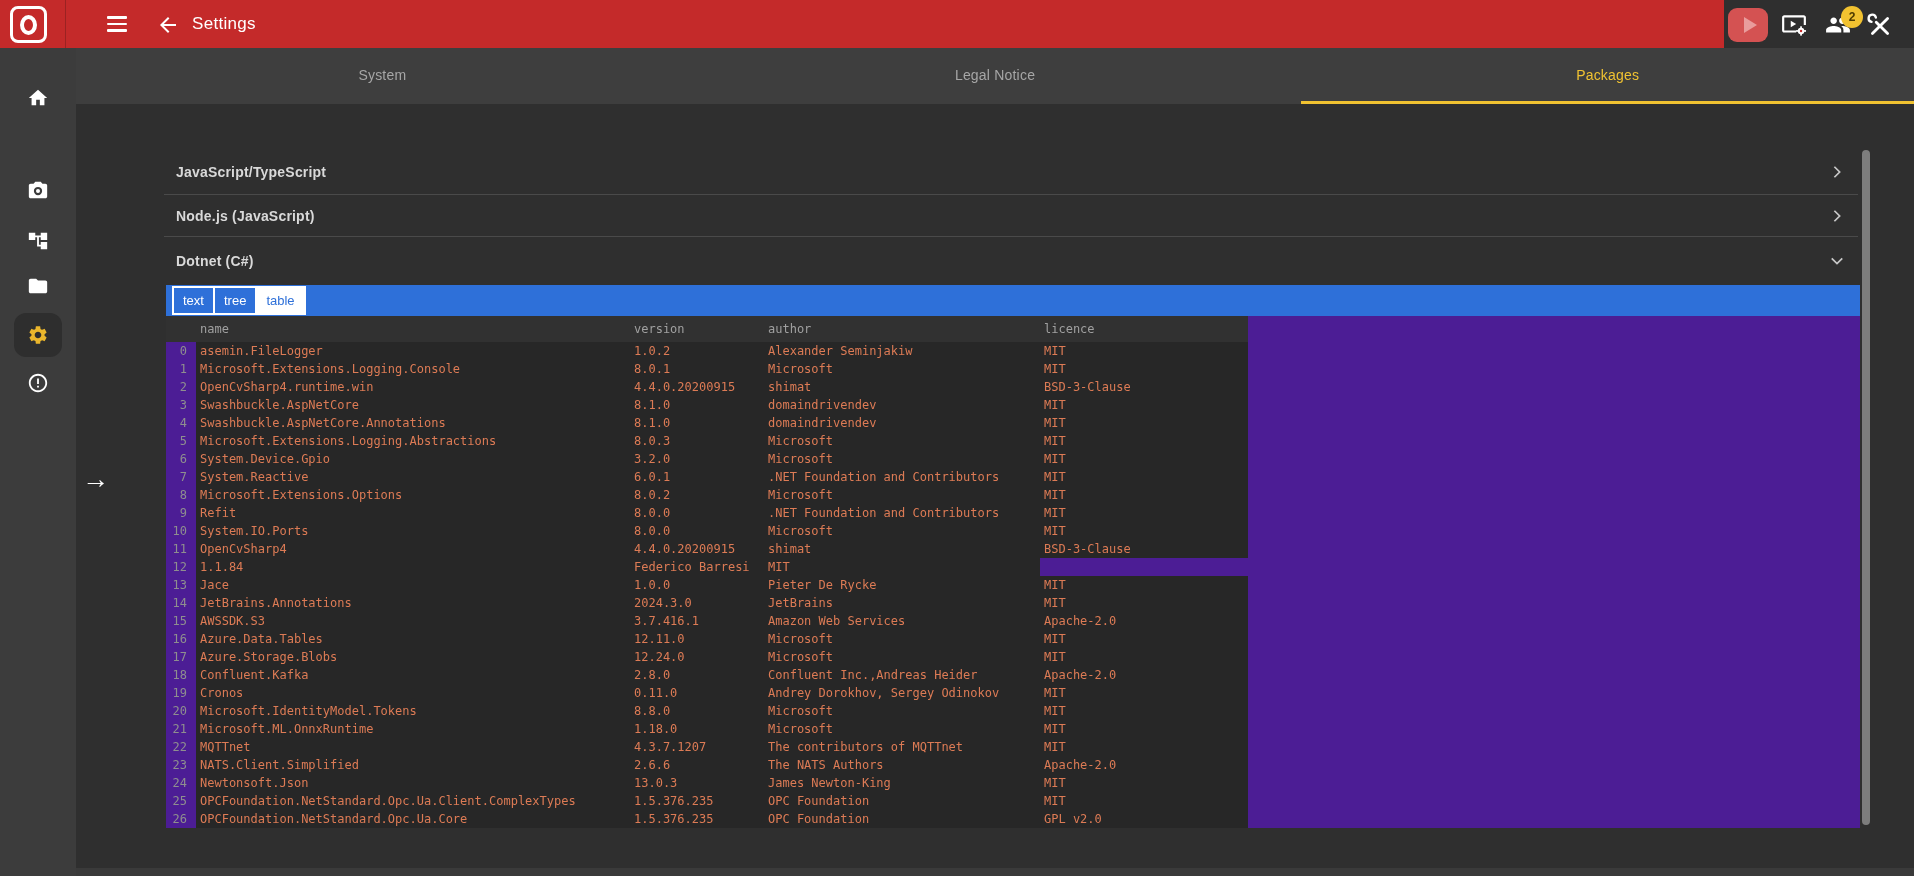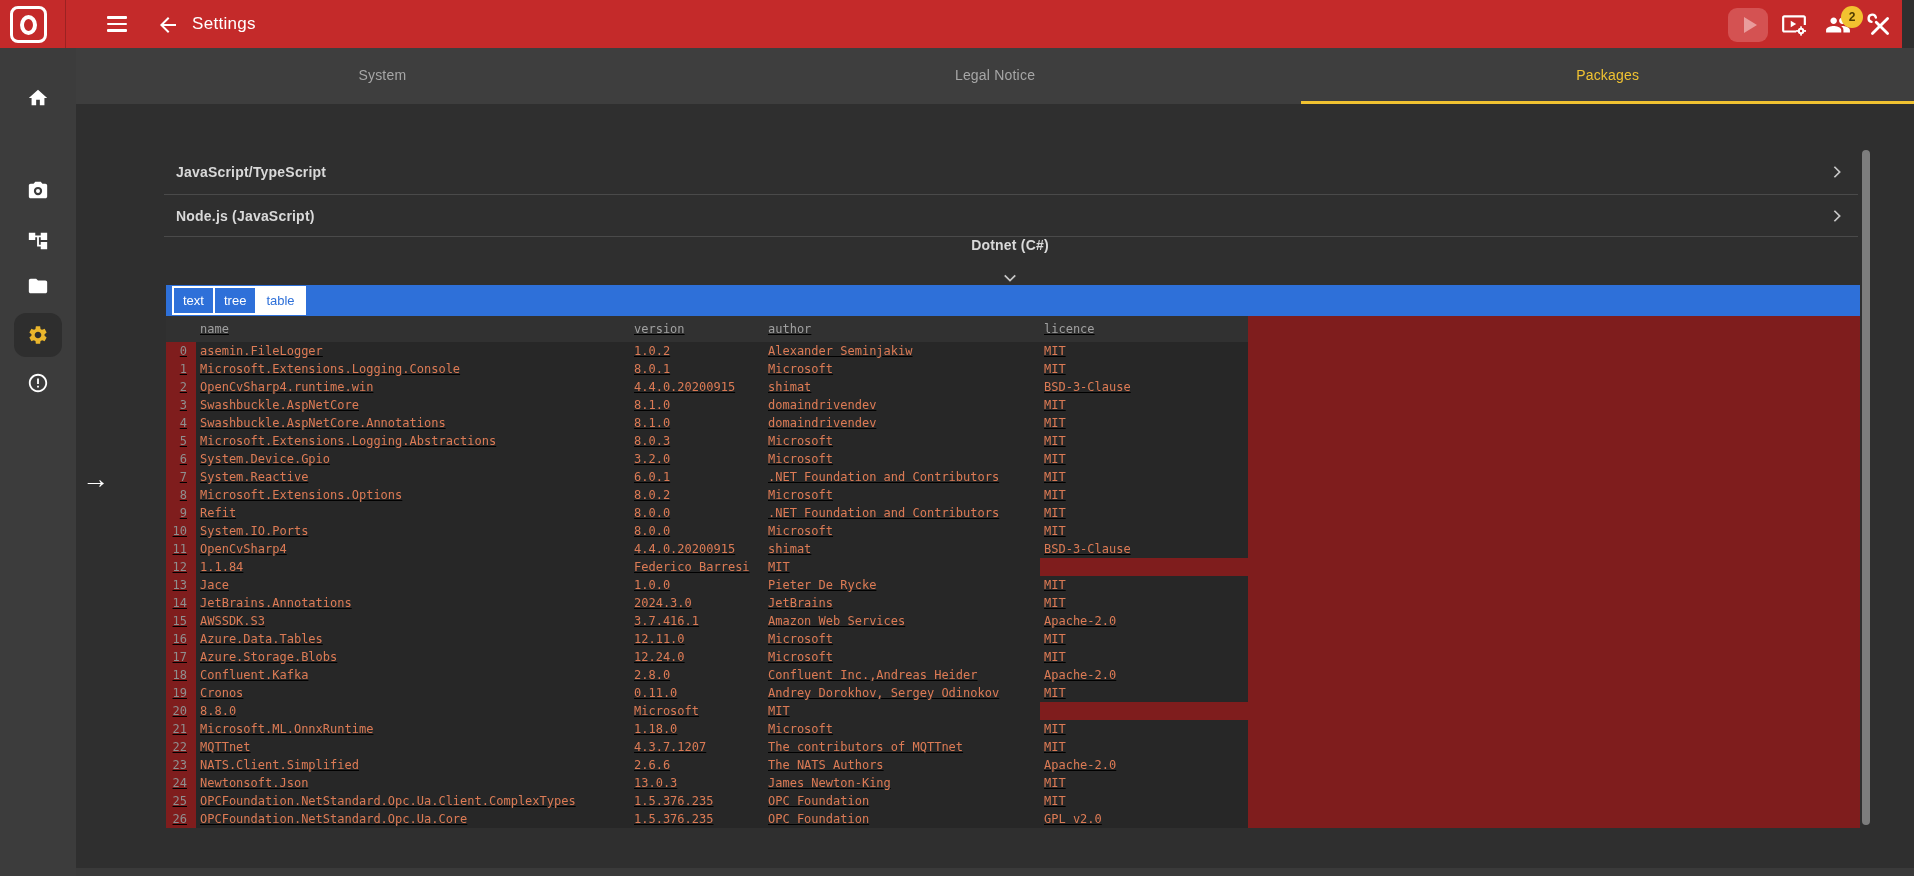--- a/index.html
+++ b/index.html
@@ -1,21 +1,21 @@
 <!DOCTYPE html>
 <html><head>
 <meta charset="utf-8">
 <style>
   * { margin:0; padding:0; box-sizing:border-box; }
   html,body { background:#1a1a1a; }
   body { font-family:"Liberation Sans", sans-serif; }
   .app { position:relative; width:1914px; height:876px; overflow:hidden; background:#2f2f2f; }
 
   
-  .appbar { position:absolute; top:0; left:0; width:1902px; height:48px; background:#c42a2a; z-index:30;padding-left:40px; }
+  .appbar { position:absolute; top:0; left:0; width:1724px; height:48px; background:#c42a2a; z-index:30;padding-left:40px; }
   .appbar-divider { position:absolute; left:65px; top:0; width:1px; height:48px; background:#9b2222; }
   .logo-box { position:absolute; left:10px; top:6px; width:37px; height:37px; border:3px solid #fff; border-radius:8px; display:flex; align-items:center; justify-content:center; }
   .logo-ring { width:17px; height:20px; border:4px solid #fff; border-radius:50%; }
   .hamburger { position:absolute; left:107px; top:16px; width:20px; height:16px; display:flex; flex-direction:column; justify-content:space-between; cursor:pointer; }
   .hamburger span { display:block; height:2.6px; background:#fff; border-radius:1px; }
   .back-btn { position:absolute; left:156px; top:13px; width:24px; height:24px; cursor:pointer; }
   .appbar-title { position:absolute; left:192px; top:0; height:48px; line-height:48px; color:#fff; font-size:17px; font-weight:500; letter-spacing:.3px; }
   .play-btn { position:absolute; left:1728px; top:8px; width:40px; height:34px; background:#d45252; border-radius:9px; display:flex; align-items:center; justify-content:center; }
   .play-tri { width:0; height:0; border-left:13px solid #e99c9c; border-top:8px solid transparent; border-bottom:8px solid transparent; margin-left:4px; }
   .icon-btn { position:absolute; top:12px; width:28px; height:26px; cursor:pointer; }
@@ -37,32 +37,32 @@
   
   .content { position:absolute; top:104px; left:76px; right:0; bottom:0; background:#2f2f2f; }
   .drawer-arrow { position:absolute; left:6px; top:362px; color:#fff; font-size:27px; font-weight:bold; cursor:pointer; line-height:1; }
   .bottom-strip { position:absolute; left:0; right:0; bottom:0; height:8px; background:#3a3a3a; }
   .v-scroll { position:absolute; left:1786px; top:46px; width:8px; height:675px; background:#7d7d7d; border-radius:4px; cursor:pointer; }
 
   .acc { position:absolute; left:88px; top:46px; width:1694px; }
   .acc-row { display:flex; align-items:center; justify-content:space-between; padding:0 14px 0 12px; cursor:pointer; }
   .acc-row.r1 { height:45px; border-bottom:1px solid #4a4a4a; }
   .acc-row.r2 { height:42px; border-bottom:1px solid #4a4a4a;gap:46px; }
-  .acc-row.r3 { height:48px;flex-direction:column; }
+  .acc-row.r3 { height:48px; }
   .acc-label { font-size:14px; font-weight:bold; color:#d9d9d9; letter-spacing:.2px; }
   .chev { width:14px; height:14px; stroke:#c8c8c8; stroke-width:2; fill:none; }
 
   
   .viewer-bar { position:absolute; left:90px; top:181px; width:1694px; height:31px; background:#2e70d9; display:flex; align-items:center; padding-left:6px; }
   .vmode { height:29px; line-height:19px; padding:0 9px; font-size:13px; color:#fff; background:transparent; border:2px solid #fff; border-right-width:0; cursor:pointer; font-family:"Liberation Sans",sans-serif; }
   .vmode:last-child { border-right-width:2px; }
   .vmode.selected { background:#fff; color:#2e70d9; }
 
   
-  .pkg-table { position:absolute; left:90px; top:212px; width:1694px; height:512px; background:#7f1d1d; overflow:hidden; font-family:"DejaVu Sans Mono", monospace;text-decoration:underline; }
+  .pkg-table { position:absolute; left:90px; top:212px; width:1694px; height:512px; background:#4c1d95; overflow:hidden; font-family:"DejaVu Sans Mono", monospace; }
   .pkg-row { display:grid; grid-template-columns:30px 434px 134px 276px 208px 1fr; height:18px; line-height:18px; font-size:12px; white-space:nowrap; }
   .pkg-row.header { position:relative; height:26px; line-height:26px; color:#a0a0a0; }
   .pkg-row.header::before { content:""; position:absolute; left:0; top:0; width:1082px; height:26px; background:#313131; z-index:0; }
   .pkg-row.header span { position:relative; z-index:1; padding-left:4px; }
   .pkg-row .idx { color:#8f8f8f; text-align:right; padding-right:9px; background:transparent; }
   .pkg-row .c { background:#272727; color:#dd7b55; padding-left:4px; overflow:hidden; }
   .pkg-row .fill { background:transparent; }
 </style>
 </head>
 <body>
@@ -348,20 +348,21 @@
           <div class="pkg-row">
             <span class="idx">19</span>
             <span class="c">Cronos</span>
             <span class="c">0.11.0</span>
             <span class="c">Andrey Dorokhov, Sergey Odinokov</span>
             <span class="c">MIT</span>
             <span class="fill"></span>
           </div>
           <div class="pkg-row">
             <span class="idx">20</span>
+            <span class="c">Microsoft.IdentityModel.Tokens</span>
             <span class="c">8.8.0</span>
             <span class="c">Microsoft</span>
             <span class="c">MIT</span>
             <span class="fill"></span>
           </div>
           <div class="pkg-row">
             <span class="idx">21</span>
             <span class="c">Microsoft.ML.OnnxRuntime</span>
             <span class="c">1.18.0</span>
             <span class="c">Microsoft</span>

